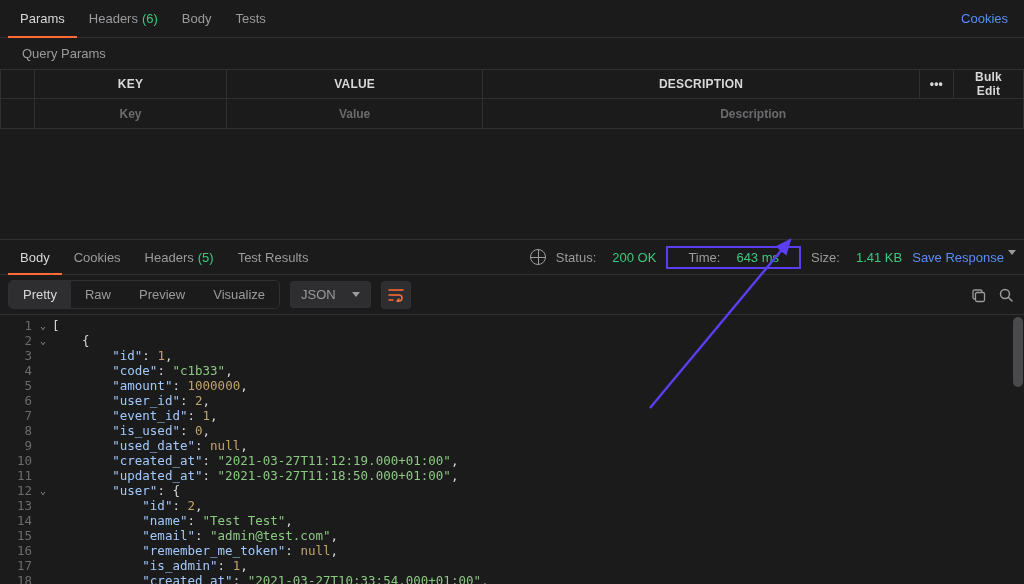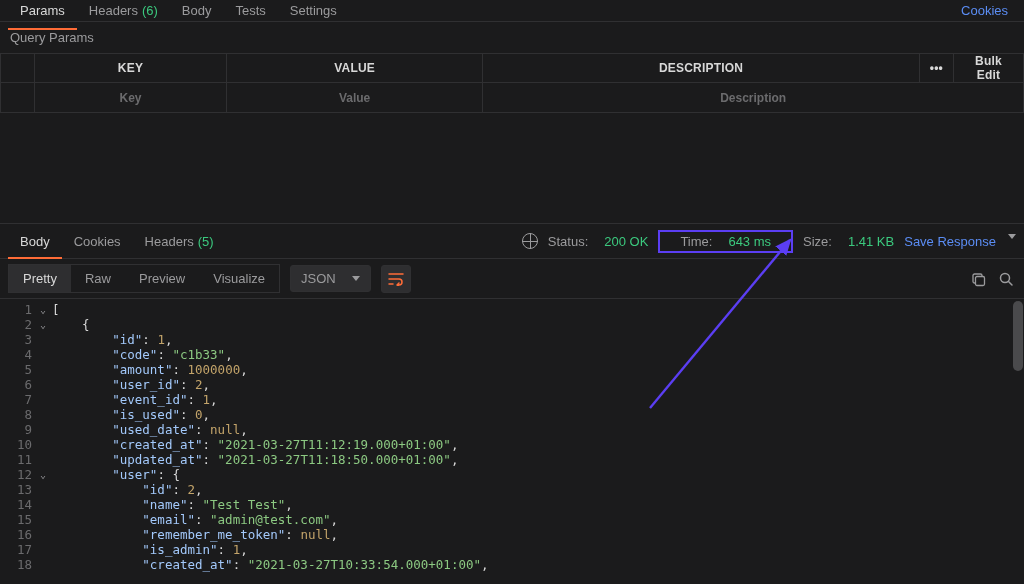--- a/index.html
+++ b/index.html
@@ -16,56 +16,56 @@
     --blue-ring:#5b3ef3;
     --json-key:#a3c9fb;
     --json-str:#8cc982;
     --json-num:#c3a46a;
     --json-null:#c3a46a;
   }
   html,body{margin:0;padding:0;background:var(--bg);color:var(--text);font-family:-apple-system,BlinkMacSystemFont,"Segoe UI",Helvetica,Arial,sans-serif;font-size:13px;width:1024px;height:584px;overflow:hidden;}
   *{box-sizing:border-box}
 
   
-  .req-tabs{display:flex;align-items:center;height:22px;padding:0 8px;border-bottom:1px solid var(--border);}
+  .req-tabs{display:flex;align-items:center;height:38px;padding:0 8px;border-bottom:1px solid var(--border);}
   .req-tab{padding:0 12px;height:38px;display:flex;align-items:center;color:var(--text-muted);cursor:pointer;gap:4px}
   .req-tab.active{color:var(--text);box-shadow:inset 0 -2px 0 var(--orange);}
   .badge-g{color:var(--green)}
   .req-tabs .spacer{flex:1}
   .cookies-link{color:var(--blue);padding-right:8px;cursor:pointer}
 
-  .query-heading{padding:8px 10px;color:var(--text-muted)}
+  .query-heading{padding:8px 22px;color:var(--text-muted)}
 
   .params-table{width:100%;border-collapse:collapse}
   .params-table th,.params-table td{border:1px solid var(--border);height:30px;padding:0 10px;text-align:center;font-weight:700;color:var(--text-muted);font-size:12px}
   .params-table th{color:var(--text);height:28px;font-size:12px;letter-spacing:.2px}
   .params-table td{color:var(--text-dim)}
   .th-actions{width:32px;text-align:center;font-weight:700;letter-spacing:1px}
   .bulk-cell{width:70px;text-align:center;color:var(--text);font-weight:600;cursor:pointer}
   .first-col{width:34px}
 
   .gap-panel{height:110px}
 
   
   .resp-bar{display:flex;align-items:center;height:36px;padding:0 8px;border-top:1px solid var(--border);border-bottom:1px solid var(--border)}
   .resp-tab{padding:0 12px;height:36px;display:flex;align-items:center;color:var(--text-muted);cursor:pointer;gap:4px}
   .resp-tab.active{color:var(--text);box-shadow:inset 0 -2px 0 var(--orange);}
   .resp-bar .spacer{flex:1}
   .resp-meta{display:flex;align-items:center;gap:10px;color:var(--text-muted)}
   .resp-meta .seg{display:flex;gap:16px;align-items:flex-end}
   .seg-val{color:var(--green)}
   .seg.ring{border:2px solid var(--blue-ring);padding:2px 20px}
-  .save-resp{color:var(--blue);display:flex;align-items:flex-start;gap:12px;cursor:pointer}
+  .save-resp{color:var(--blue);display:flex;align-items:flex-start;gap:4px;cursor:pointer}
   .globe{width:16px;height:16px;border:1.4px solid var(--text-muted);border-radius:50%;position:relative;display:inline-block}
   .globe:before{content:"";position:absolute;left:50%;top:-1px;bottom:-1px;width:0;border-left:1.2px solid var(--text-muted)}
   .globe:after{content:"";position:absolute;top:50%;left:-1px;right:-1px;height:0;border-top:1.2px solid var(--text-muted)}
 
   
   .body-toolbar{display:flex;align-items:center;height:40px;padding:0 8px;gap:0;background:var(--bg);border-bottom:1px solid var(--border);position:relative}
-  .seg-group{display:flex;background:transparent;border:1px solid var(--border);border-radius:0;overflow:hidden}
+  .seg-group{display:flex;background:transparent;border:1px solid var(--border);border-radius:5px;overflow:hidden}
   .seg-btn{padding:6px 14px;color:var(--text-muted);cursor:pointer;background:transparent}
   .seg-btn.active{background:var(--bg3);color:var(--text)}
   .fmt-select{margin-left:10px;display:flex;align-items:center;gap:16px;background:var(--bg3);border:1px solid var(--border);border-radius:3px;padding:5px 10px;color:var(--text-muted);cursor:pointer}
   .chev{width:0;height:0;border-left:4px solid transparent;border-right:4px solid transparent;border-top:5px solid var(--text-muted);display:inline-block}
   .wrap-btn{margin-left:10px;width:30px;height:28px;display:flex;align-items:center;justify-content:center;background:var(--bg3);border:1px solid var(--border);border-radius:3px;color:var(--orange);cursor:pointer}
   .wrap-btn svg{display:block}
   .right-icons{position:absolute;right:10px;display:flex;gap:12px;color:var(--text-muted)}
   .right-icons span,.right-icons svg{cursor:pointer}
 
   
@@ -93,23 +93,20 @@
     </div>
   <div class="req-tab">
       <span>Headers</span> 
       <span class="badge-g">(6)</span>
     </div>
   <div class="req-tab">
       <span>Body</span>
     </div>
   <div class="req-tab">
       <span>Tests</span>
-    </div>
-  <div class="req-tab">
-      <span>Settings</span>
     </div>
   <div class="spacer"></div>
   <div class="cookies-link">Cookies</div>
 </div>
 
 <div class="query-heading">Query Params</div>
 
 <table class="params-table">
   <tbody>
       <tr>
@@ -134,20 +131,23 @@
 <div class="resp-bar">
   <div class="resp-tab active">
       <span>Body</span>
     </div>
   <div class="resp-tab">
       <span>Cookies</span>
     </div>
   <div class="resp-tab">
       <span>Headers</span> 
       <span class="badge-g">(5)</span>
+    </div>
+  <div class="resp-tab">
+      <span>Test Results</span>
     </div>
   <div class="spacer"></div>
   <div class="resp-meta">
     <span class="globe"></span>
     <div class="seg">
         <span>Status:</span>
         <span class="seg-val">200 OK</span>
       </div>
     <div class="seg ring">
         <span>Time:</span>

